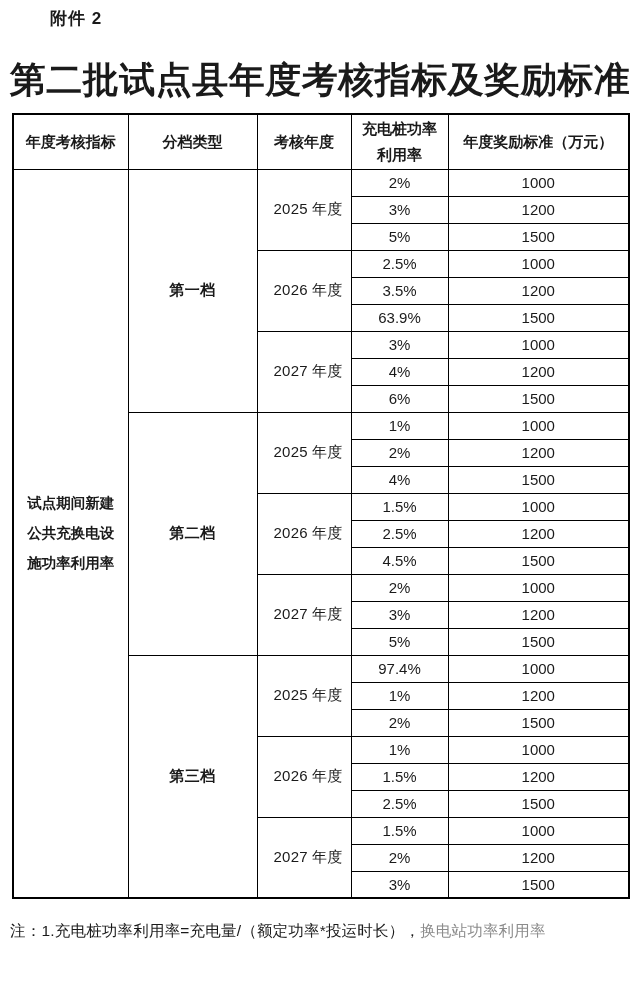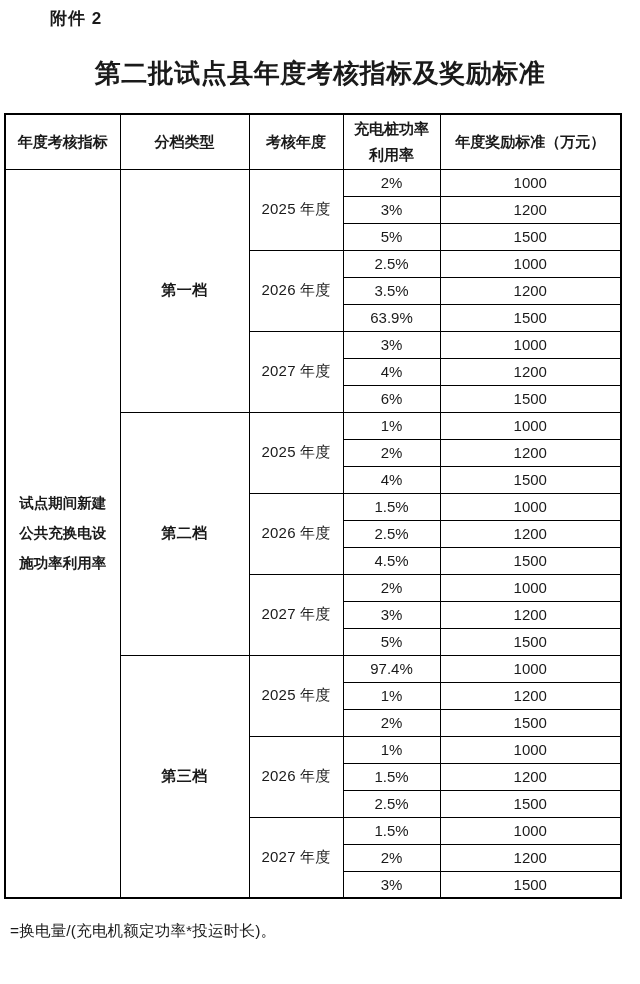--- a/index.html
+++ b/index.html
@@ -18,27 +18,27 @@
     font-weight: 600;
     letter-spacing: 1px;
     padding-left: 36px;
   }
   .page-title {
     position: absolute;
     top: 56px; left: 0;
     width: 100%;
     margin: 0;
     text-align: center;
-    font-size: 26px;
+    font-size: 36px;
     font-weight: 700;
     letter-spacing: 0.5px;
   }
   table.assessment {
     position: absolute;
-    top: 113px; left: 4px;
+    top: 113px; left: 12px;
     width: 616px;
     border-collapse: collapse;
     table-layout: fixed;
     border: 2px solid #000;
   }
   .assessment th, .assessment td {
     border: 1px solid #000;
     text-align: center;
     vertical-align: middle;
     padding: 0 8px;
@@ -53,21 +53,21 @@
   }
   .assessment tbody tr { height: 27px; }
   .assessment td { font-size: 15px; font-weight: 400; }
   td.c-indicator {
     font-weight: 700;
     font-size: 14.5px;
     line-height: 30px;
     padding: 8px 9px;
   }
   td.c-tier { font-weight: 700; letter-spacing: 0.5px; }
-  td.c-year { letter-spacing: 0.2px; }
+  td.c-year { letter-spacing: 0.2px; text-align: right; }
   .footnote {
     position: absolute;
     top: 914px; left: 10px;
     width: 624px;
     font-size: 15.5px;
     line-height: 33px;
     letter-spacing: 0.2px;
   }
   .footnote .faded { color: #8c8c8c; }
 </style>
@@ -216,16 +216,16 @@
           <td class="c-amount">1200</td>
         </tr>
         <tr>
           <td class="c-value">3%</td>
           <td class="c-amount">1500</td>
         </tr>
       </tbody>
   </table>
 
   <div class="footnote">
-    <div class="note-line">=换电量/(充电机额定功率*投运时长)。</div>
+    <div class="note-line"><span>注：1.充电桩功率利用率=充电量/（额定功率*投运时长），</span><span class="faded">换电站功率利用率</span></div>
   </div>
 
 </div>
 
 </body></html>

